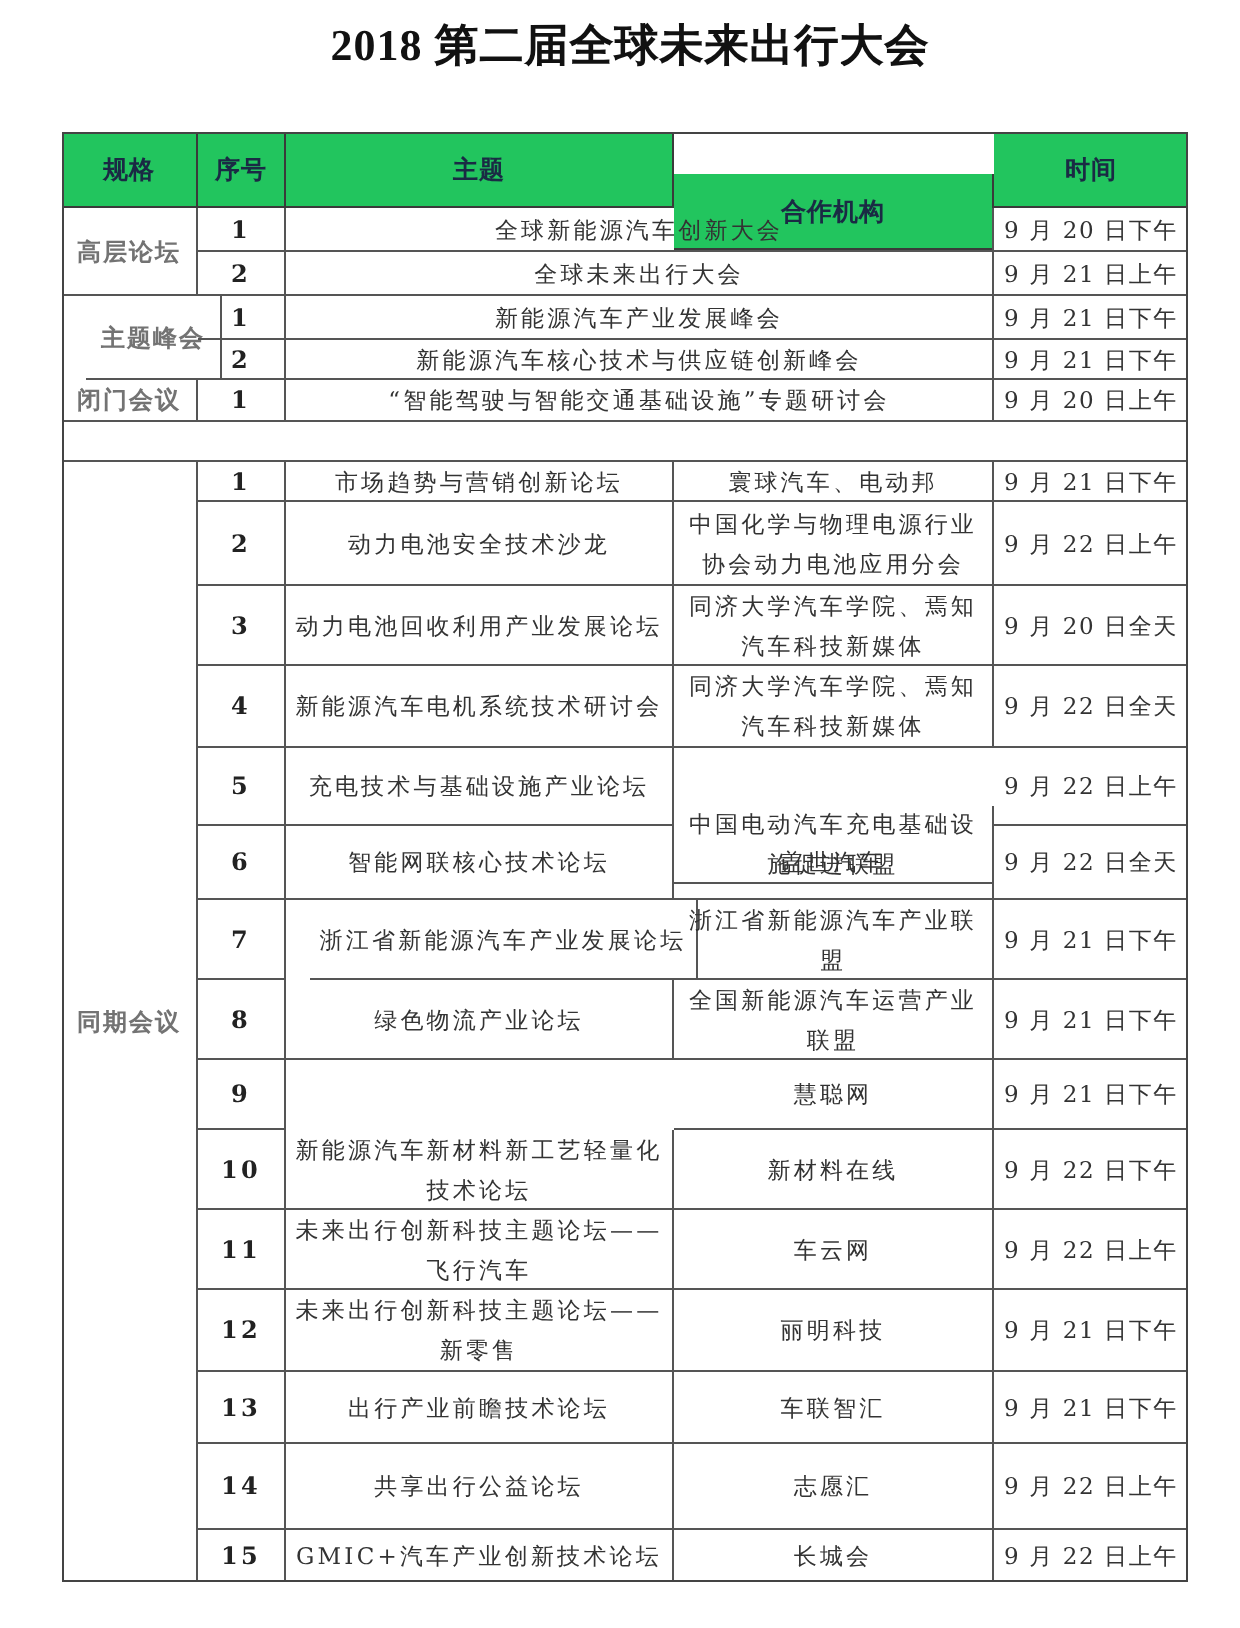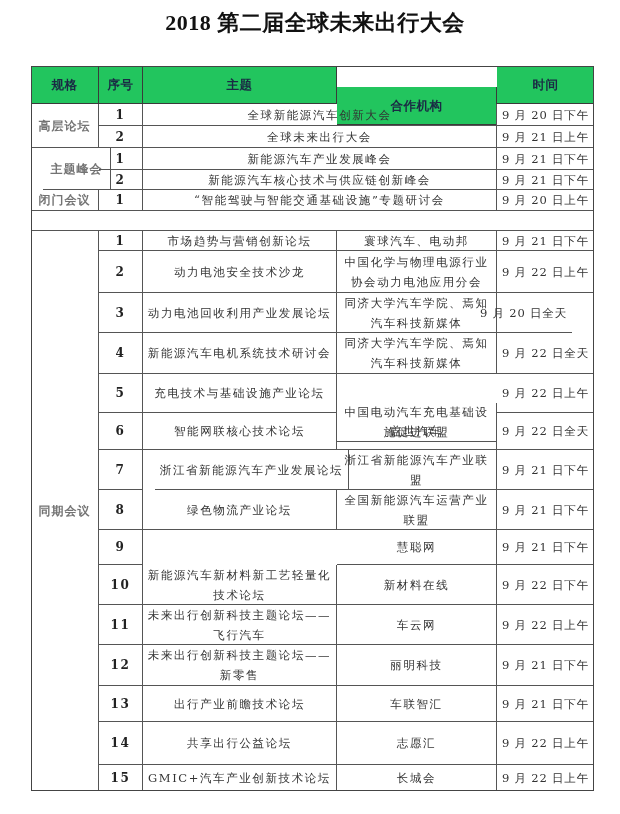--- a/index.html
+++ b/index.html
@@ -59,21 +59,21 @@
   <div class="cell time" style="left:466px;top:165px;width:97px;height:20px;border-right:none;">9 月 21 日下午</div>
 
   <div class="cell num" style="left:68px;top:185px;width:44px;height:42px;">2</div>
   <div class="cell" style="left:112px;top:185px;width:194px;height:42px;">动力电池安全技术沙龙</div>
   <div class="cell" style="left:306px;top:185px;width:160px;height:42px;">中国化学与物理电源行业协会动力电池应用分会</div>
   <div class="cell time" style="left:466px;top:185px;width:97px;height:42px;border-right:none;">9 月 22 日上午</div>
 
   <div class="cell num" style="left:68px;top:227px;width:44px;height:40px;">3</div>
   <div class="cell" style="left:112px;top:227px;width:194px;height:40px;">动力电池回收利用产业发展论坛</div>
   <div class="cell" style="left:306px;top:227px;width:160px;height:40px;">同济大学汽车学院、焉知汽车科技新媒体</div>
-  <div class="cell time" style="left:444px;top:227px;width:97px;height:40px;border-right:none;">9 月 20 日全天</div>
+  <div class="cell time" style="left:466px;top:227px;width:97px;height:40px;border-right:none;">9 月 20 日全天</div>
 
   <div class="cell num" style="left:68px;top:267px;width:44px;height:41px;">4</div>
   <div class="cell" style="left:112px;top:267px;width:194px;height:41px;">新能源汽车电机系统技术研讨会</div>
   <div class="cell" style="left:306px;top:267px;width:160px;height:41px;">同济大学汽车学院、焉知汽车科技新媒体</div>
   <div class="cell time" style="left:466px;top:267px;width:97px;height:41px;border-right:none;">9 月 22 日全天</div>
 
   <div class="cell num" style="left:68px;top:308px;width:44px;height:39px;">5</div>
   <div class="cell" style="left:112px;top:308px;width:194px;height:39px;">充电技术与基础设施产业论坛</div>
   <div class="cell" style="left:306px;top:308px;width:160px;height:39px;margin-top:29px;">中国电动汽车充电基础设施促进联盟</div>
   <div class="cell time" style="left:466px;top:308px;width:97px;height:39px;border-right:none;">9 月 22 日上午</div>

